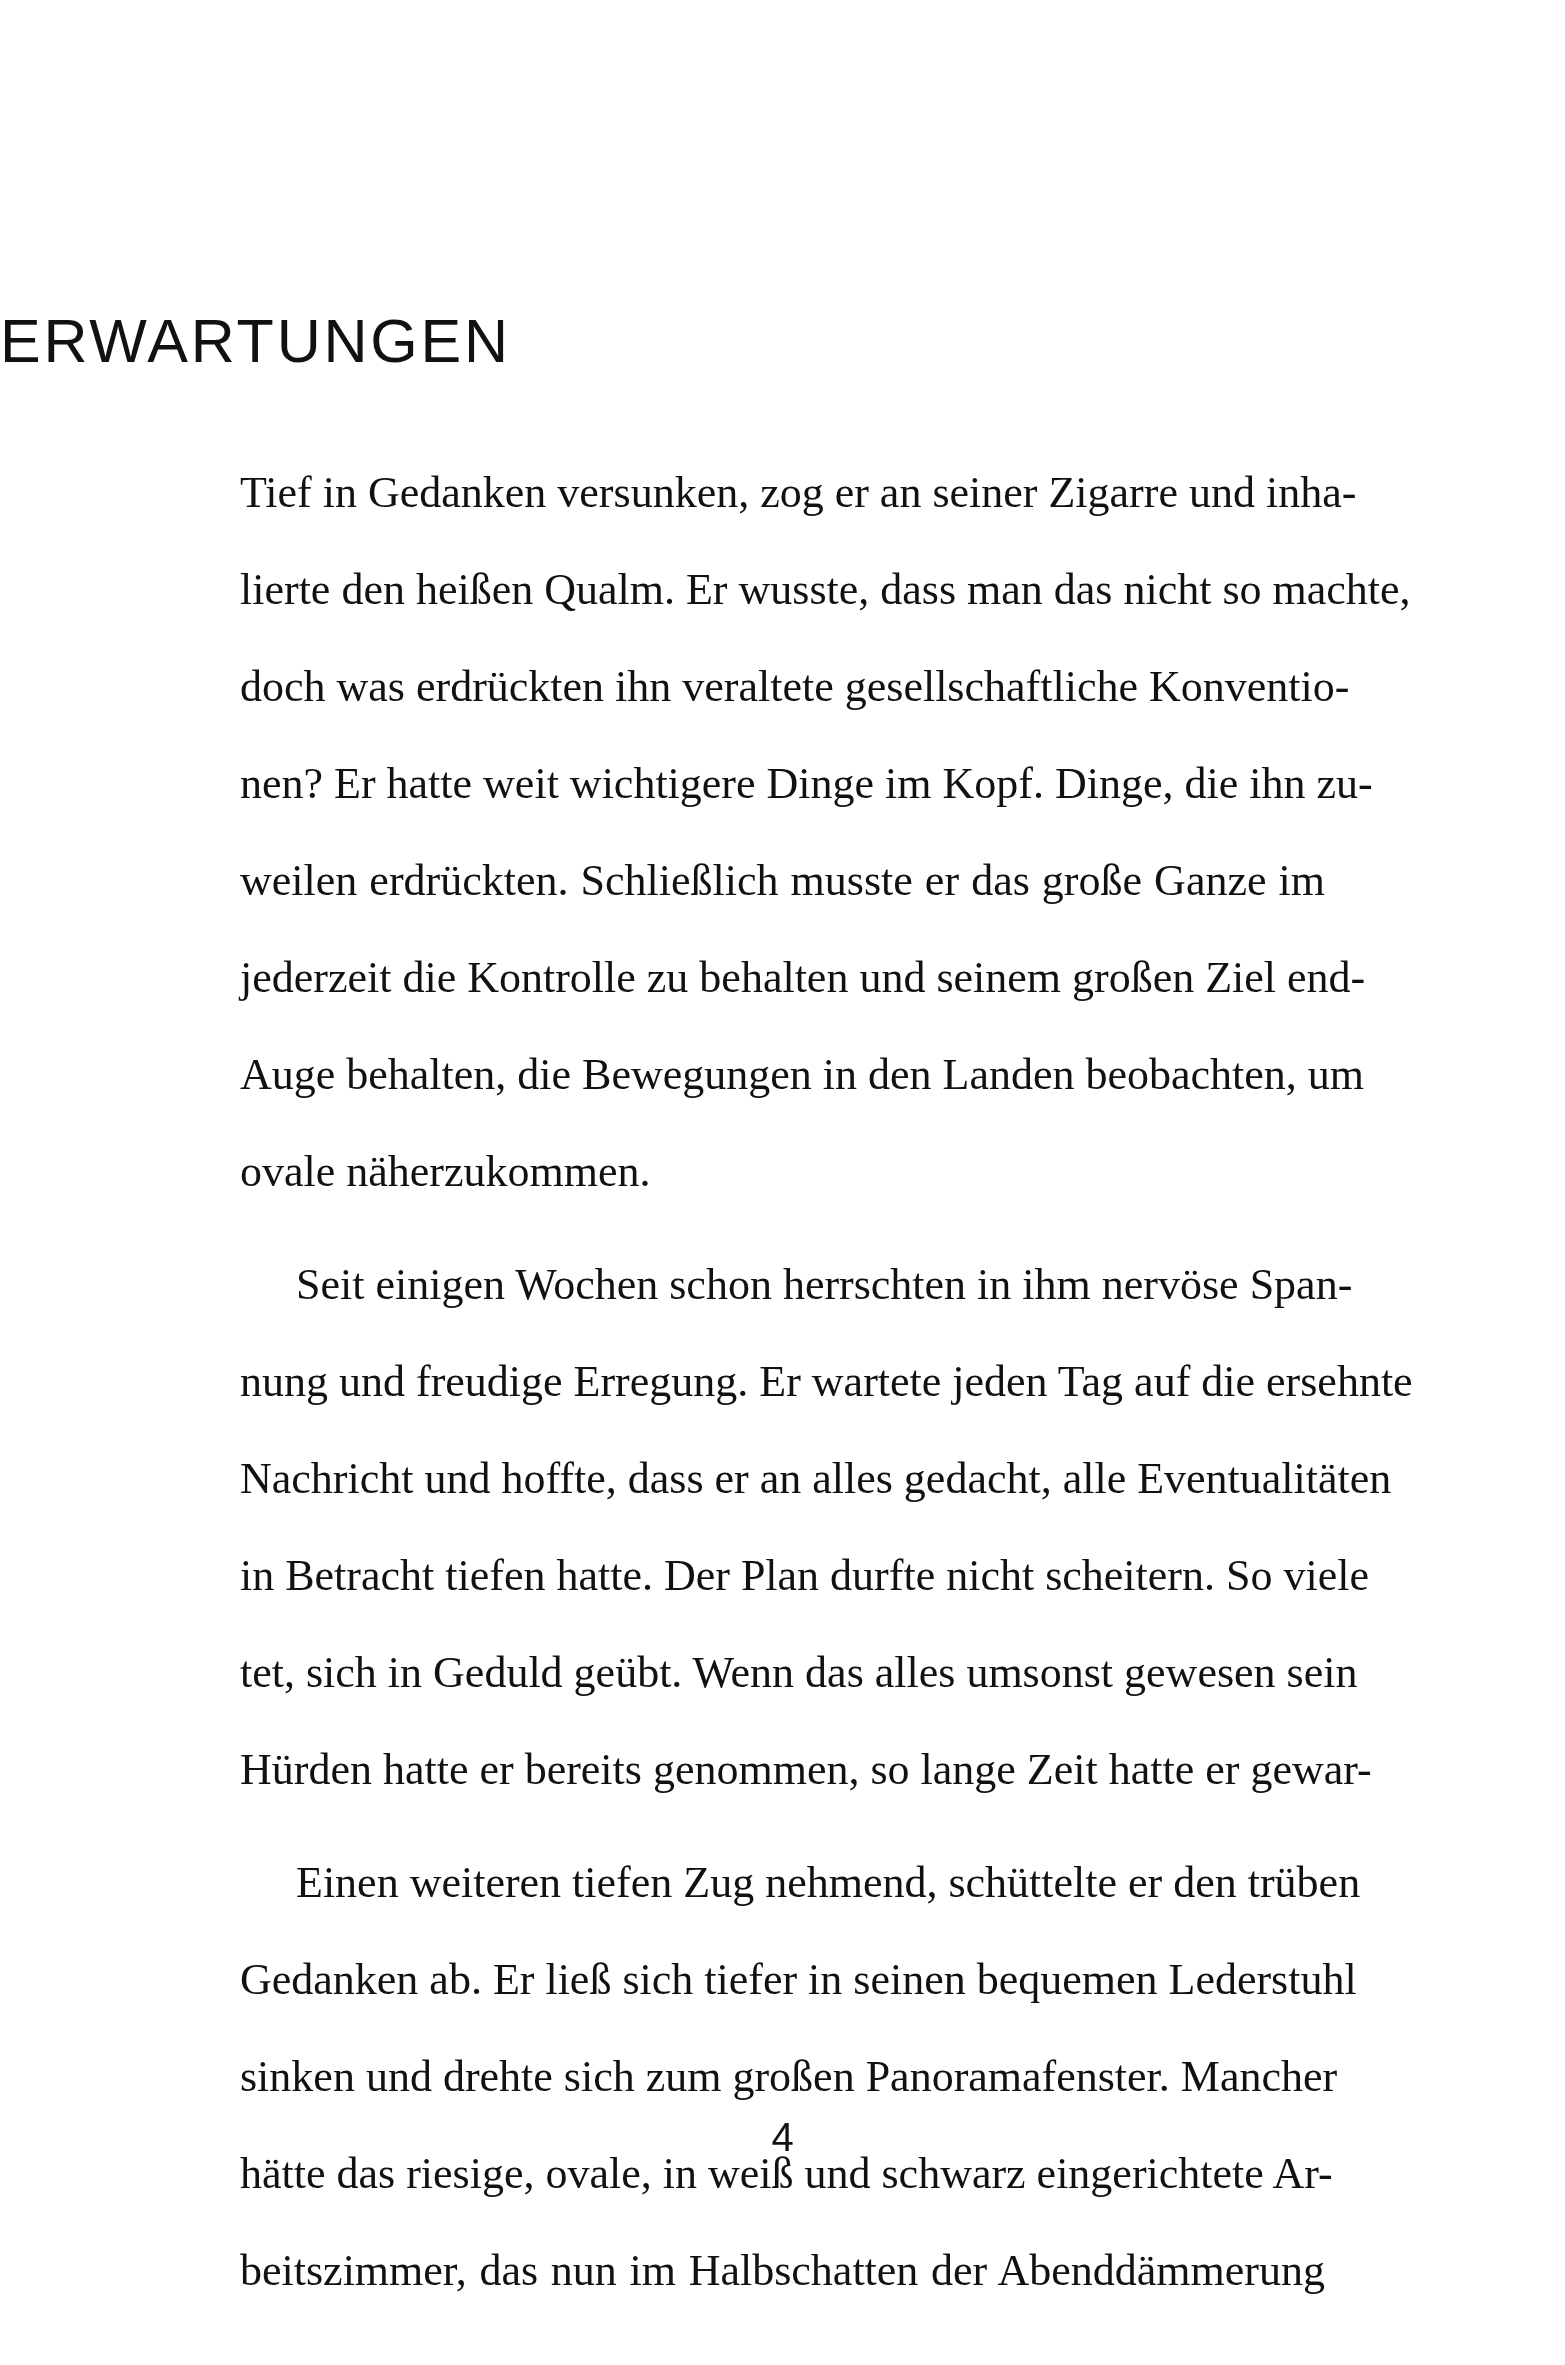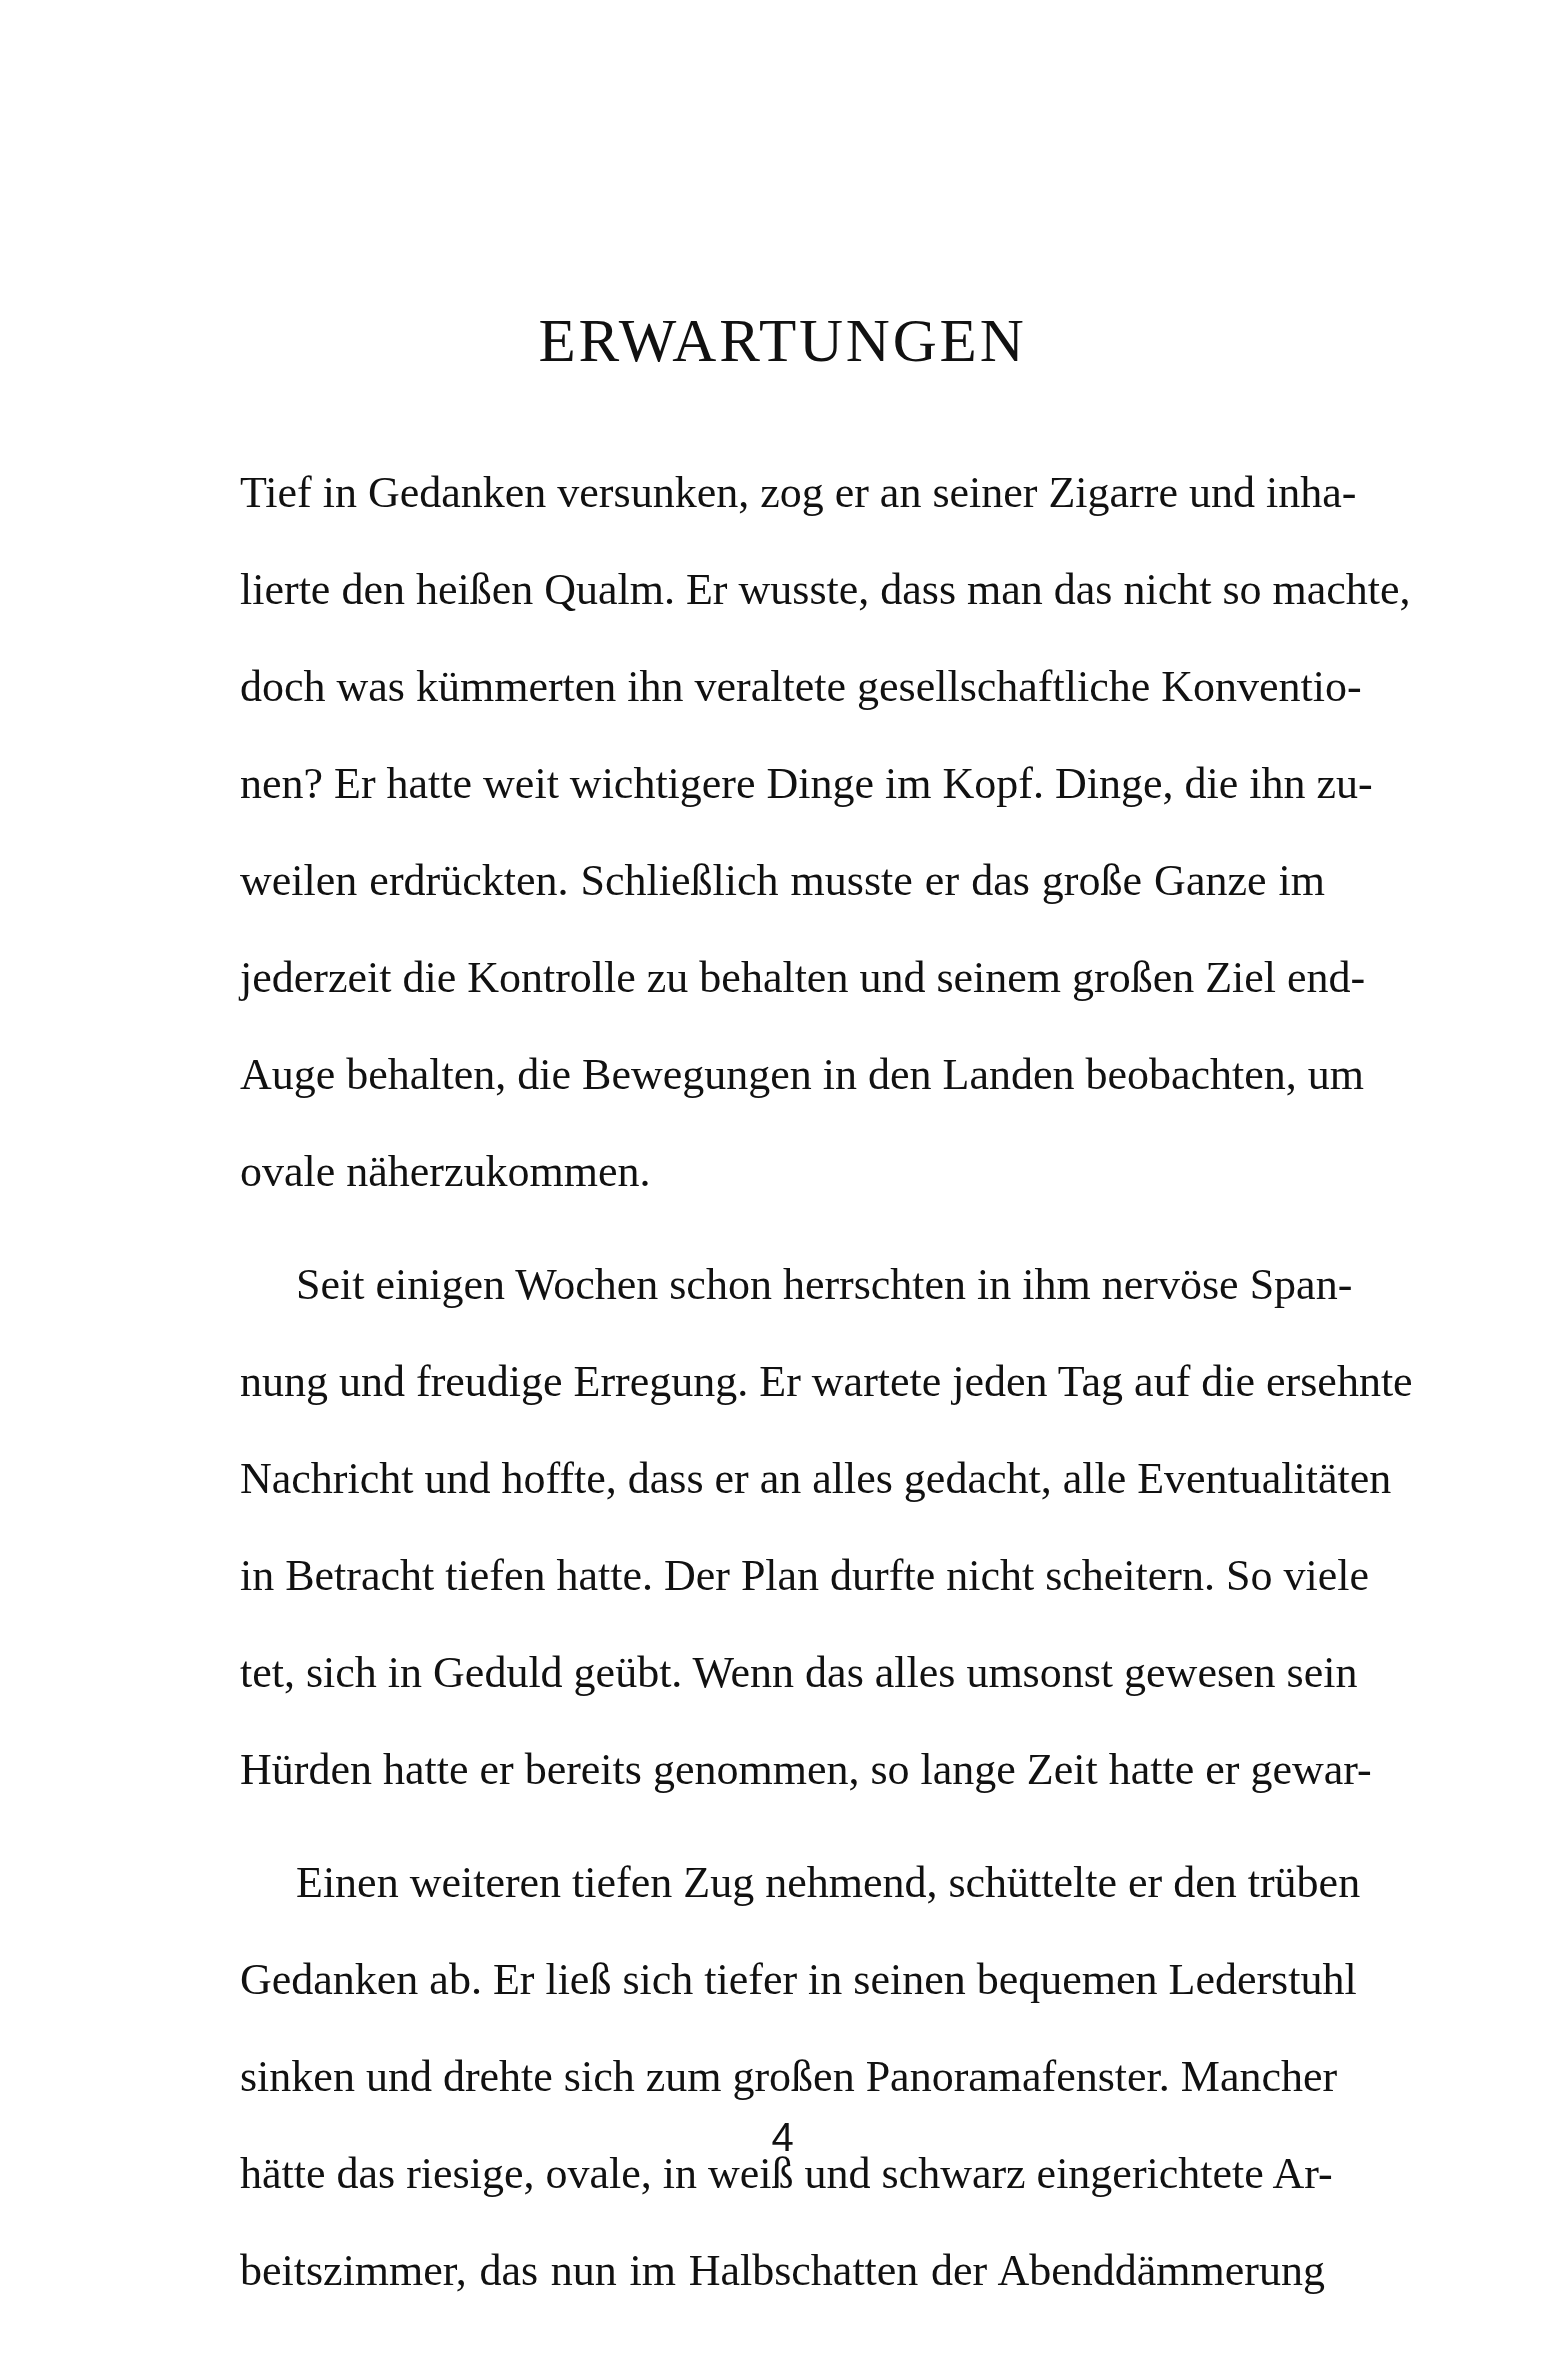--- a/index.html
+++ b/index.html
@@ -1,38 +1,38 @@
 <!DOCTYPE html>
 <html style="font-size:7.6px"><head>
 <meta charset="utf-8">
 <style>
   html,body{margin:0;padding:0;background:#ffffff;}
   body{width:1565px;height:2460px;position:relative;overflow:hidden;}
   .page{position:absolute;left:0;top:0;width:1565px;height:2460px;background:#fff;}
-  .title{position:absolute;left:0;width:1565px;top:265px;text-align:center;
-    font-family:Liberation Serif, serif;font-size:61px;letter-spacing:2.8px;color:#111;font-weight:normal;}
+  .title{position:absolute;left:0;width:1565px;top:265px;text-align:left;
+    font-family:Liberation Sans, sans-serif;font-size:61px;letter-spacing:2.8px;color:#111;font-weight:normal;}
   .body{position:absolute;left:224px;width:1117px;top:428px;
     font-family:"Liberation Serif","DejaVu Serif",serif;font-size:44px;line-height:97px;color:#111;text-align:justify;}
   .para{margin:16px;text-indent:0;}
   .line{display:block;text-align:justify;text-align-last:justify;white-space:nowrap;}
   .line.last{text-align-last:left;}
   .pagenum{position:absolute;left:0;width:1565px;top:2115px;text-align:center;
     font-family:"Liberation Sans","DejaVu Sans",sans-serif;font-size:40px;color:#111;}
 </style>
 </head>
 <body>
 
 <div class="page">
   <h1 class="title">ERWARTUNGEN</h1>
 
   <div class="body">
     <p class="para">
       <span class="line">Tief in Gedanken versunken, zog er an seiner Zigarre und inha-</span>
       <span class="line">lierte den heißen Qualm. Er wusste, dass man das nicht so machte,</span>
-      <span class="line">doch was kümmerten ihn veraltete gesellschaftliche Konventio-</span>
+      <span class="line">doch was erdrückten ihn veraltete gesellschaftliche Konventio-</span>
       <span class="line">nen? Er hatte weit wichtigere Dinge im Kopf. Dinge, die ihn zu-</span>
       <span class="line">weilen erdrückten. Schließlich musste er das große Ganze im</span>
       <span class="line">jederzeit die Kontrolle zu behalten und seinem großen Ziel end-</span>
       <span class="line">Auge behalten, die Bewegungen in den Landen beobachten, um</span>
       <span class="line last">ovale näherzukommen.</span>
     </p>
     <p class="para">
       <span class="line" style="padding-left:56px">Seit einigen Wochen schon herrschten in ihm nervöse Span-</span>
       <span class="line">nung und freudige Erregung. Er wartete jeden Tag auf die ersehnte</span>
       <span class="line">Nachricht und hoffte, dass er an alles gedacht, alle Eventualitäten</span>

